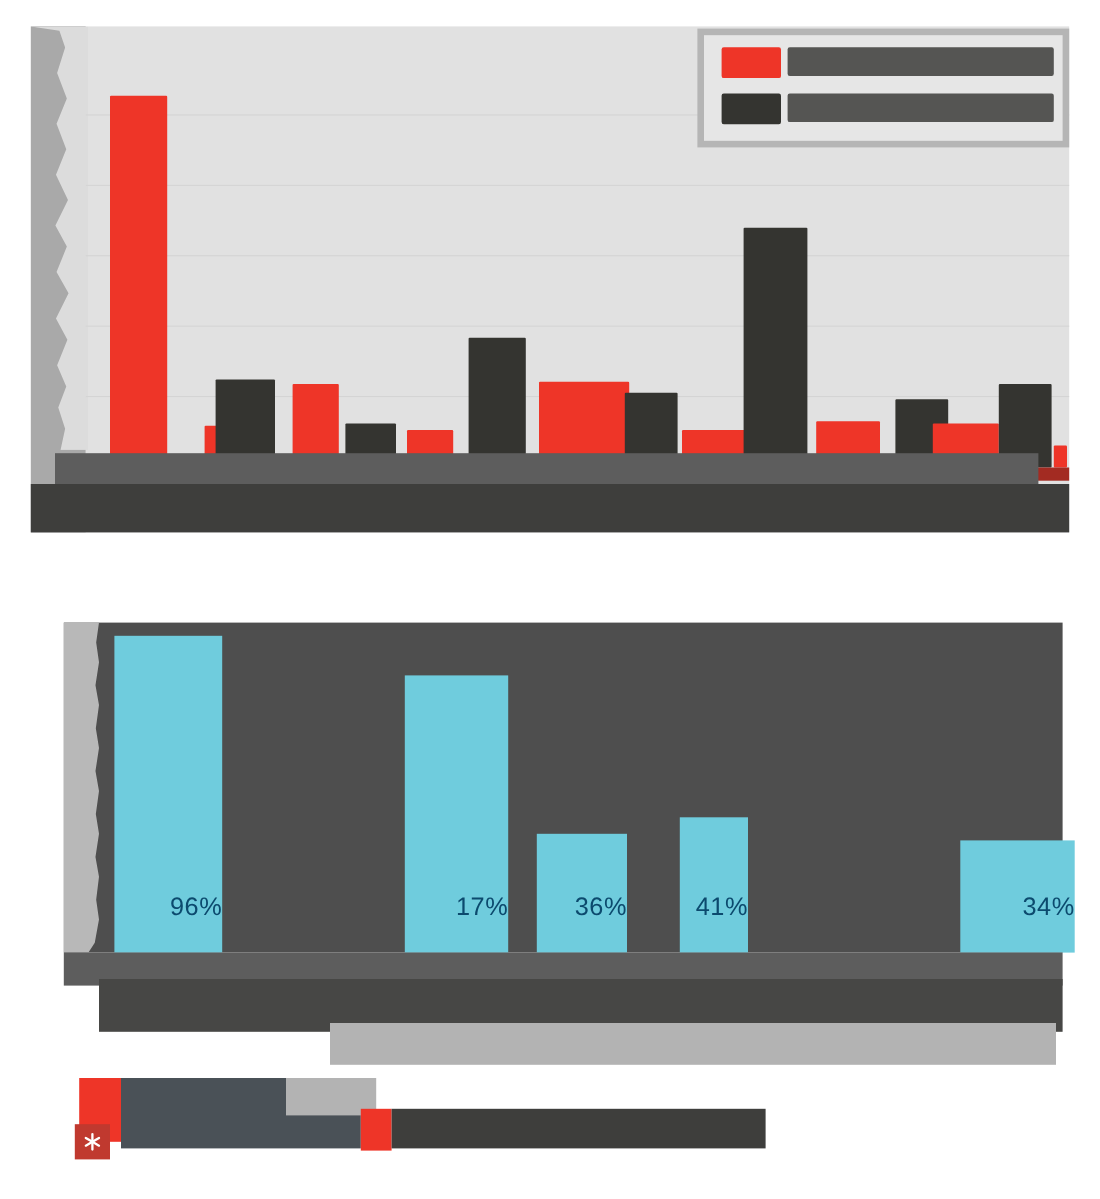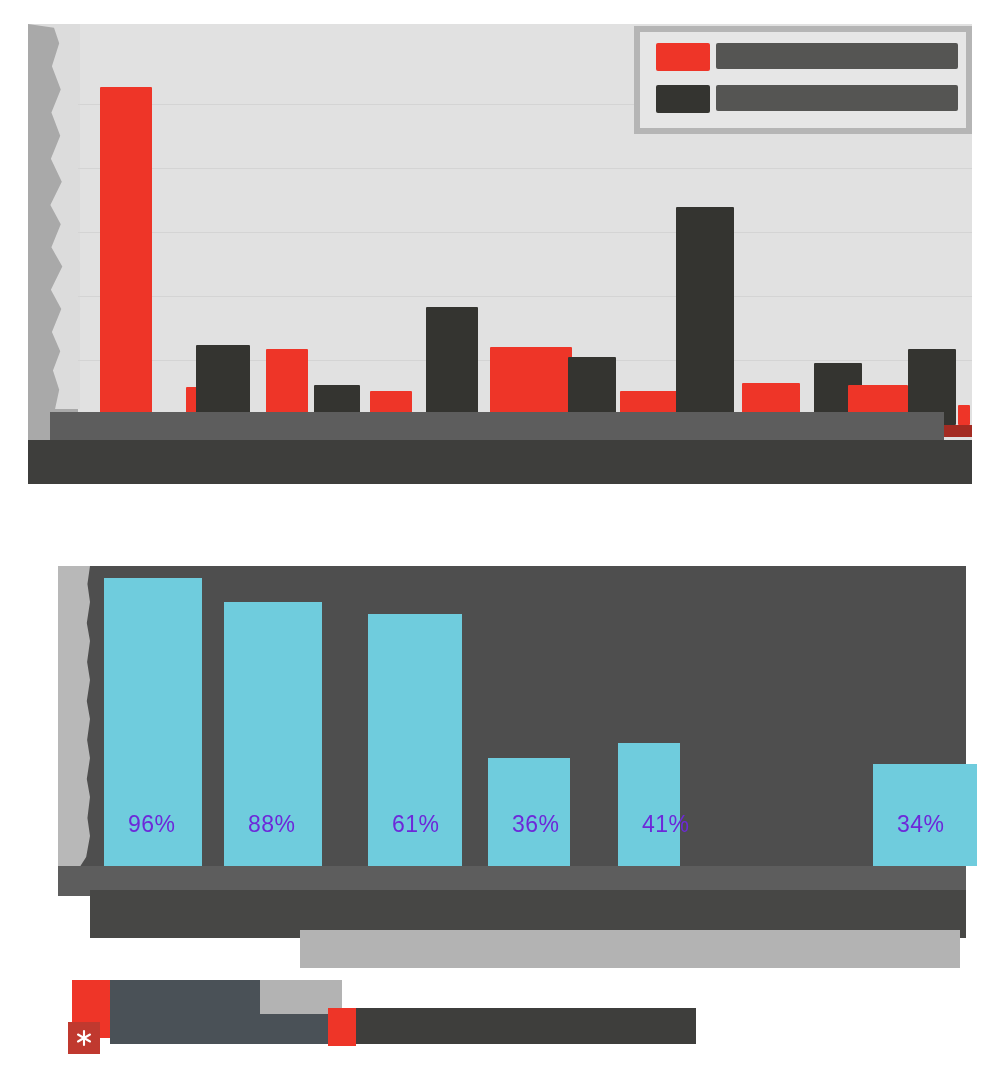--- a/index.html
+++ b/index.html
@@ -161,26 +161,25 @@
   }
   .bottom-bar {
     position: absolute;
     bottom: 0;
     background: #6fccdd;
   }
   .bottom-bar-value {
     position: absolute;
     bottom: 28px;
     width: 100%;
-    text-align: left;
-    color: #6d28d9;
+    text-align: right;
+    color: #0c4a6e;
     font-size: 23px;
     font-family: "Liberation Sans", sans-serif;
     letter-spacing: 0.5px;
-    padding-left: 24px;
   }
 
   
   #bottom-xaxis-redaction-a {
     position: absolute;
     left: 58px;
     top: 866px;
     width: 908px;
     height: 30px;
     background: #5d5d5d;
@@ -322,26 +321,23 @@
 <div id="top-xaxis-redaction"></div>
 <div id="top-xaxis-redaction-2"></div>
 
 <div id="bottom-panel">
   <div id="bottom-ylabel-band"></div>
 
   <div class="bottom-bar" style="left:46px;  width:98px; height:288px;">
     <span class="bottom-bar-value">96%</span>
   </div>
 
-  <div class="bottom-bar" style="left:166px; width:98px; height:264px;">
-    <span class="bottom-bar-value">88%</span>
-  </div>
 
   <div class="bottom-bar" style="left:310px; width:94px; height:252px;">
-    <span class="bottom-bar-value">61%</span>
+    <span class="bottom-bar-value">17%</span>
   </div>
 
   <div class="bottom-bar" style="left:430px; width:82px; height:108px;">
     <span class="bottom-bar-value">36%</span>
   </div>
 
   <div class="bottom-bar" style="left:560px; width:62px; height:123px;">
     <span class="bottom-bar-value">41%</span>
   </div>
 

